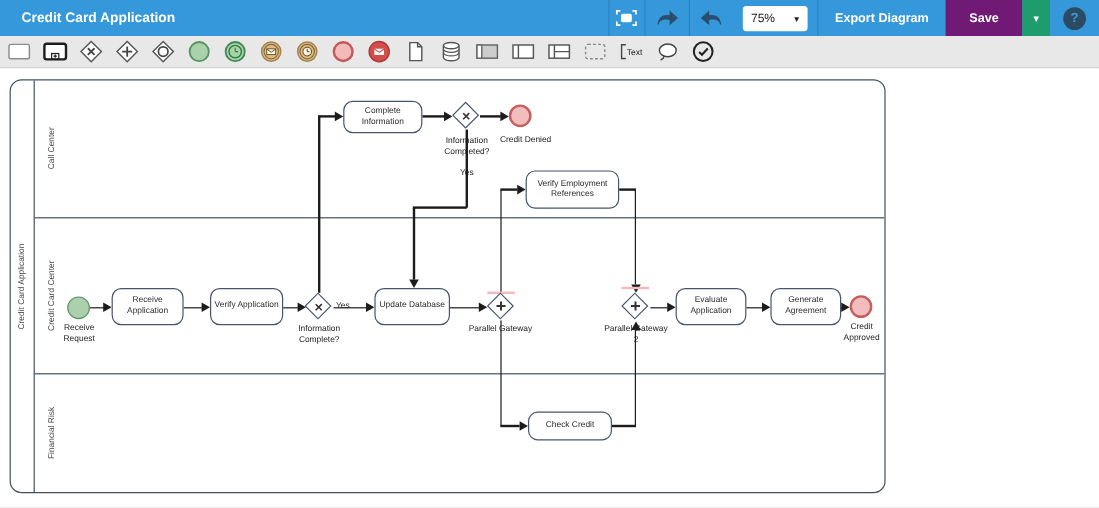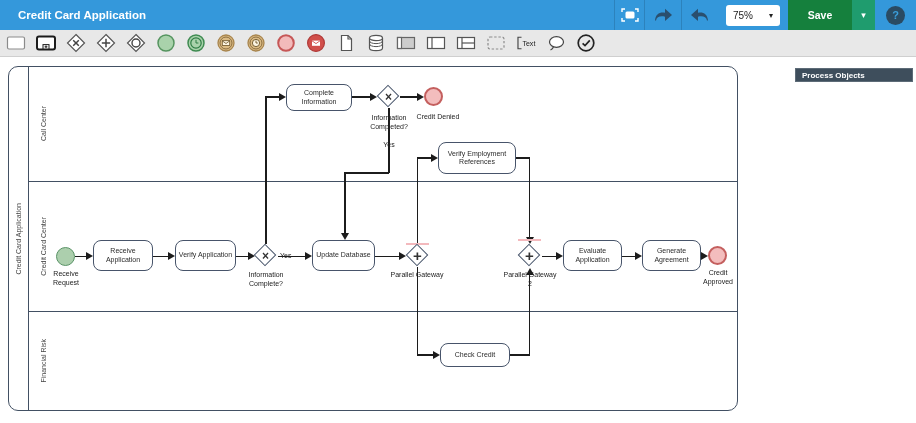--- a/index.html
+++ b/index.html
@@ -11,21 +11,21 @@
   .hdr { position:absolute; left:0; top:0; width:916px; height:30px; background:#3498db;
          display:flex; align-items:stretch; }
   .hdr-title { flex:1; color:#fff; font-weight:bold; font-size:11.5px; line-height:30px; padding-left:18px; }
   .hseg { display:flex; align-items:center; justify-content:center; border-left:1px solid rgba(0,0,0,0.14); cursor:pointer; }
   .hbtn { width:37px; }
   .hbtn.first { width:30px; }
   .htext { padding:0 14px; color:#fff; font-weight:bold; font-size:10.5px; white-space:nowrap; }
   .zoom-box { align-self:center; height:21px; width:54px; background:#fff; border-radius:3px; margin:0 8px;
               display:flex; align-items:center; justify-content:space-between; padding:0 7px; font-size:10px; color:#222; cursor:pointer; }
   .zoom-box .caret { font-size:8px; color:#222; }
-  .save { width:64px; background:#15803d; color:#fff; font-weight:bold; font-size:10.5px;
+  .save { width:64px; background:#701a75; color:#fff; font-weight:bold; font-size:10.5px;
           display:flex; align-items:center; justify-content:center; cursor:pointer; }
   .save-caret { width:23px; background:#1f9c6e; color:#fff; font-size:9px;
           display:flex; align-items:center; justify-content:center; cursor:pointer; }
   .help { align-self:center; width:19px; height:19px; border-radius:50%; background:#2a4b63; color:#3b9fdc;
           font-weight:bold; font-size:11px; display:flex; align-items:center; justify-content:center; margin:0 11px; cursor:pointer; }
 
   
   .tbar { position:absolute; left:0; top:30px; width:916px; height:27px; background:#e8e8e8;
           border-bottom:1px solid #cfcfcf; display:flex; align-items:center; gap:7px; padding-left:4px; }
   .tool { width:23px; height:23px; display:flex; align-items:center; justify-content:center; cursor:pointer; }
@@ -93,20 +93,21 @@
       <svg width="22" height="16" viewBox="0 0 22 16">
         <path d="M19 13.5 C18.6 7 14 4.6 9 5.7 L9 1.8 L2 7.9 L9 14 L9 9.7 C13.4 8.7 17.4 9.6 18 13.5 Z" fill="#2a4f6e"></path>
       </svg>
     </div>
 
     <div class="zoom-box">
       <span>75%</span>
       <span class="caret">▾</span>
     </div>
 
+    <div class="hseg htext">Export Diagram</div>
     <div class="save">Save</div>
     <div class="save-caret">▾</div>
     <div class="help">?</div>
   </div>
 
   <div class="tbar">
     <span class="tool">
       <svg width="22" height="22" viewBox="0 0 22 22">
           <rect x="2.5" y="5" width="17" height="12" rx="1.5" fill="#fff" stroke="#8b8b8b" stroke-width="1.2"></rect>
         </svg>
@@ -372,17 +373,14 @@
     <div class="lbl" style="left:438px; top:55px; width:60px;">Credit Denied</div>
 
     <div class="task" style="left:438px; top:85px; width:78px; height:32px;">
         <span>Verify Employment References</span>
       </div>
 
     <div class="task" style="left:440px; top:286px; width:70px; height:24px;">
         <span>Check Credit</span>
       </div>
 
-    <div class="po-hdr">
-      <span>Process Objects</span>
-    </div>
   </div>
 </div>
 
 </body></html>

